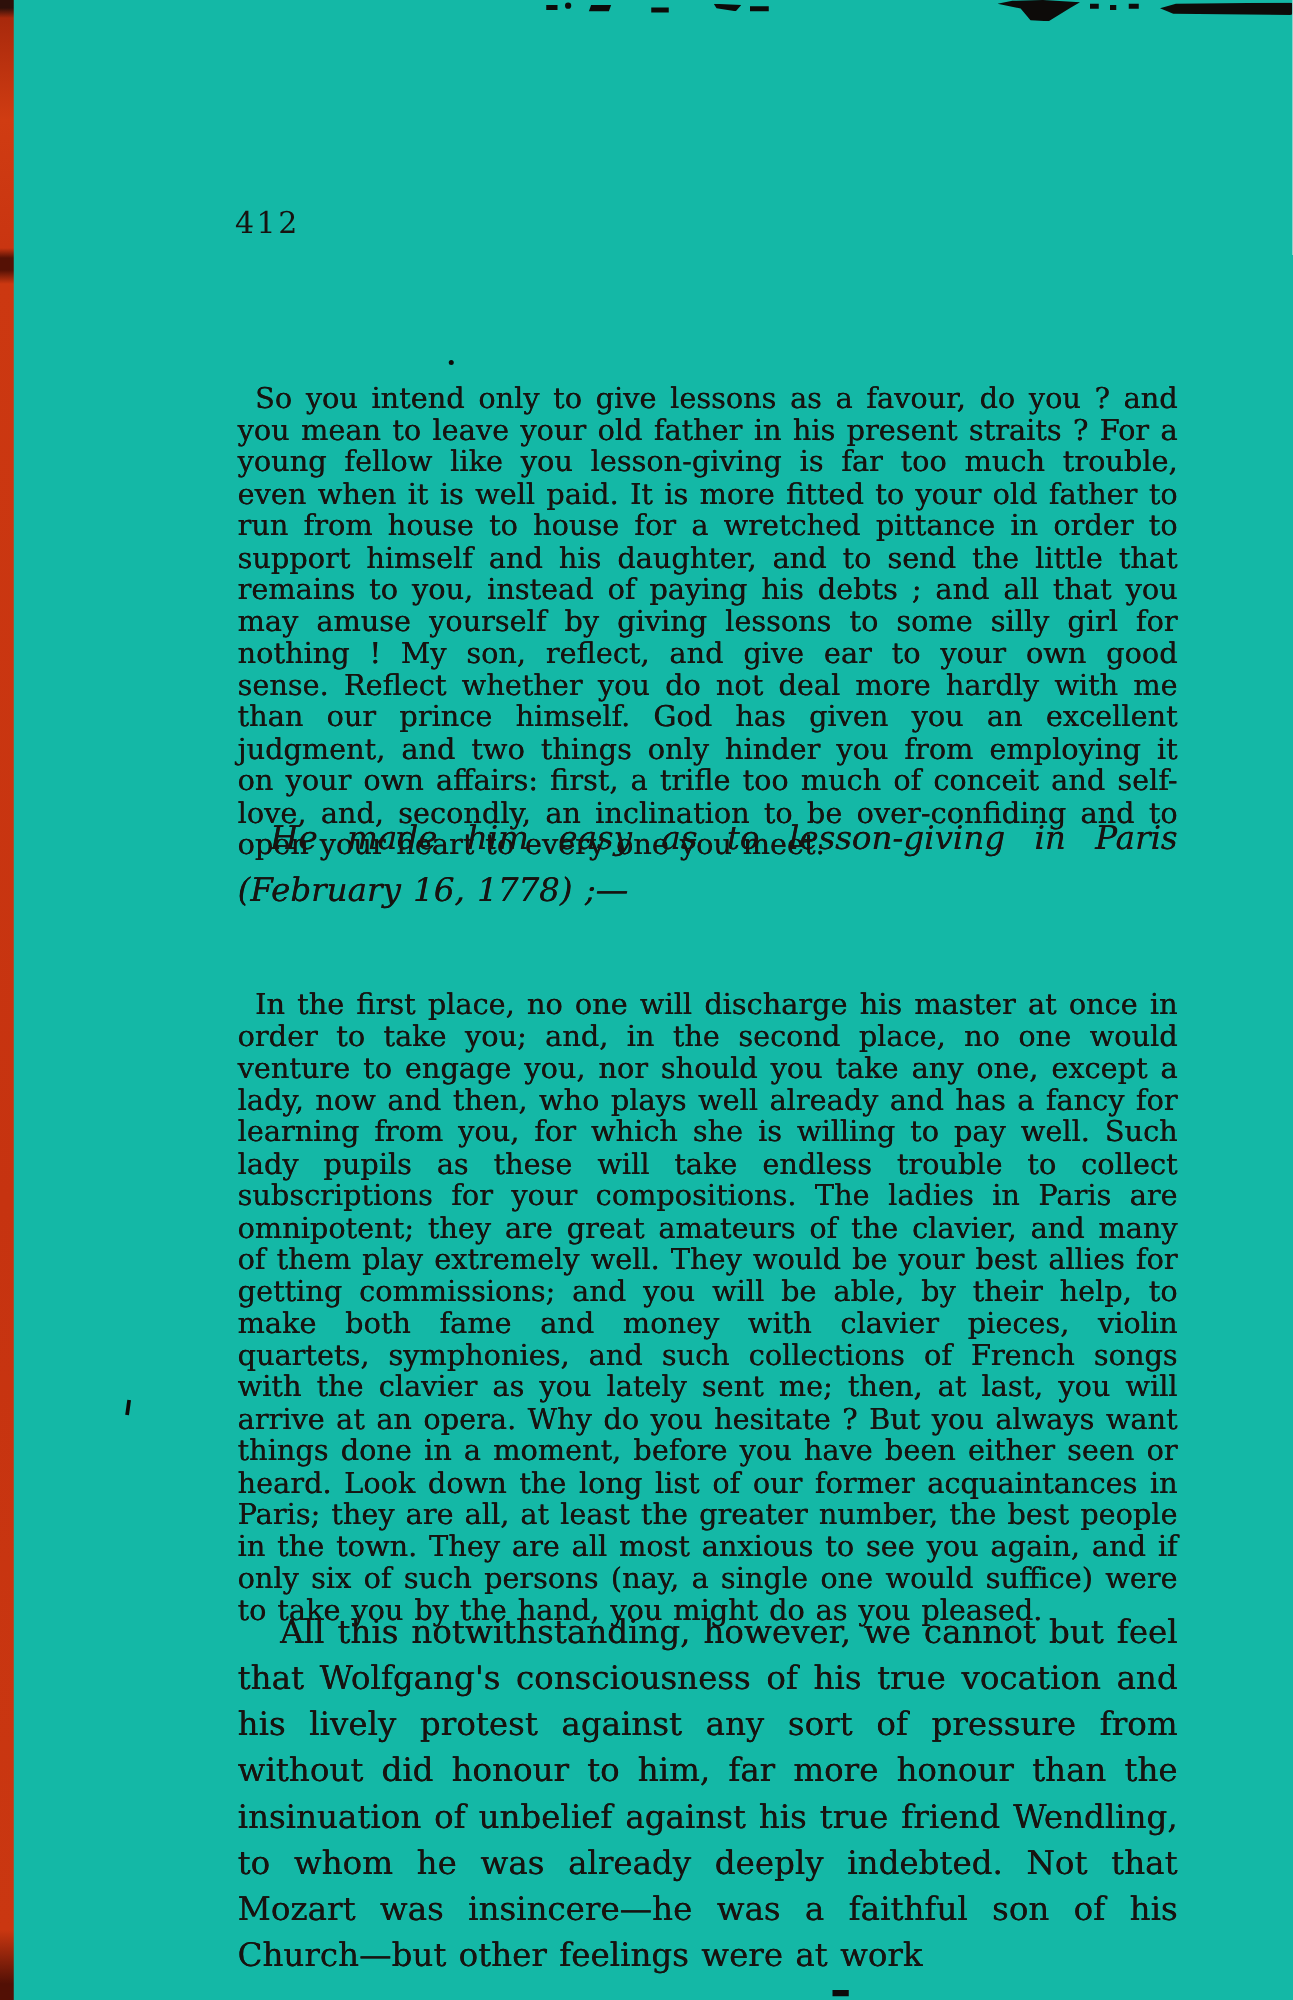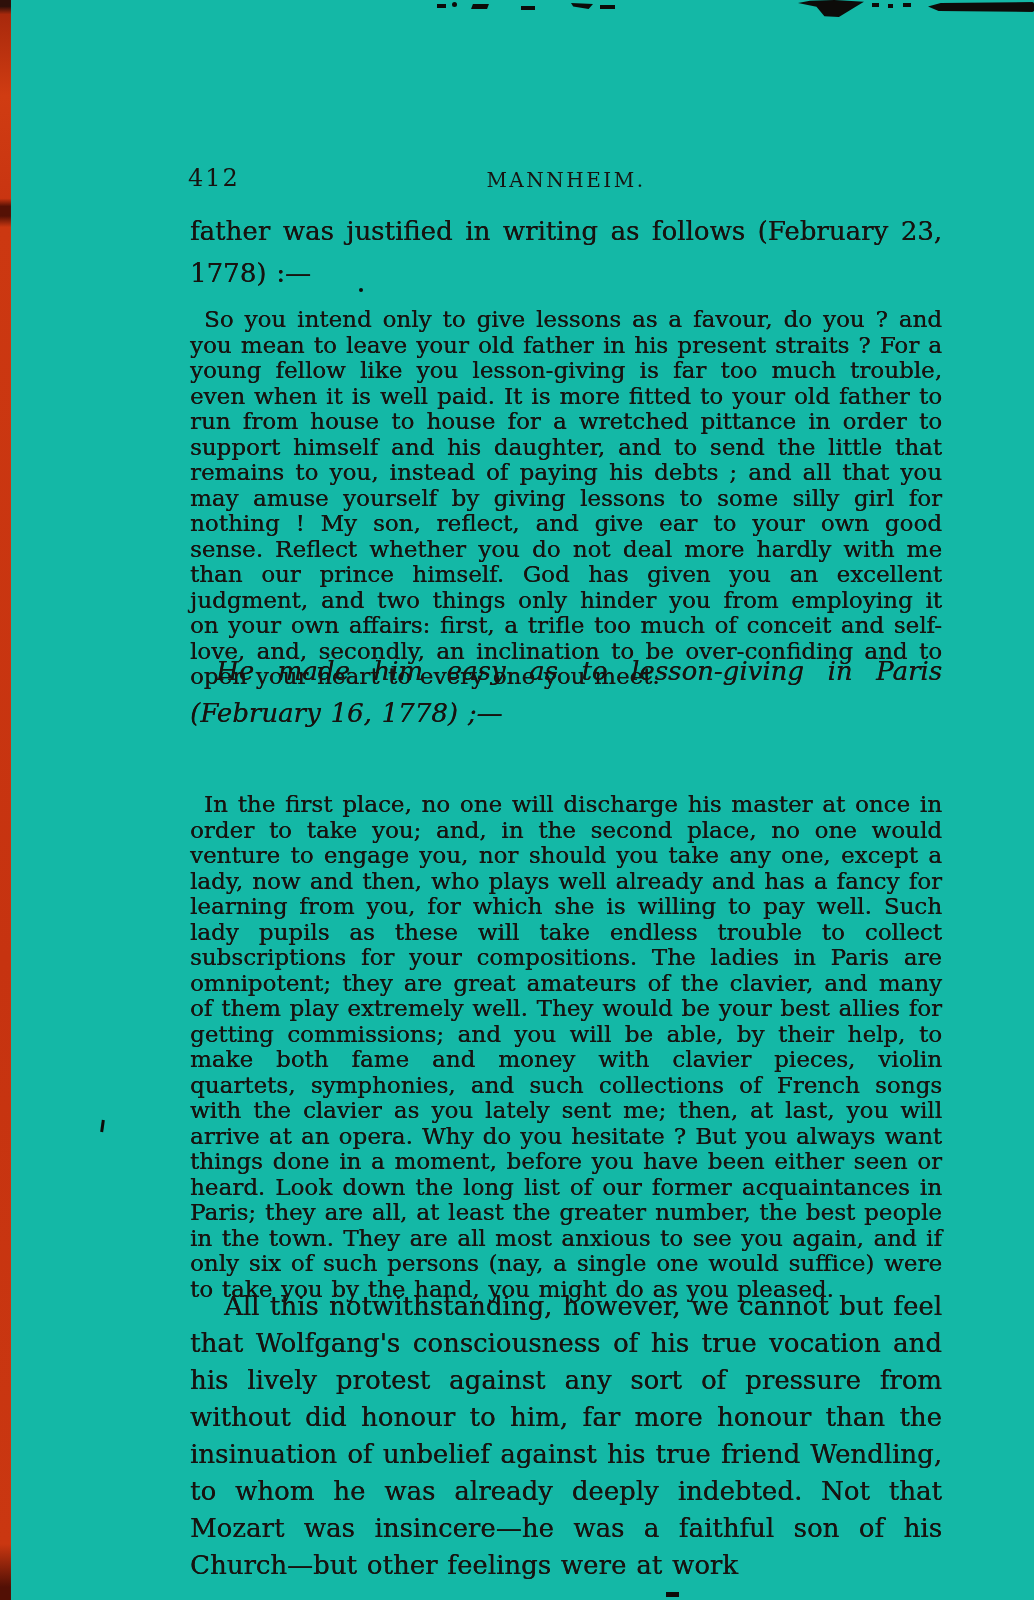--- a/index.html
+++ b/index.html
@@ -97,23 +97,21 @@
   <div class="ink i8"></div>
   <div class="ink i9"></div>
   <div class="ink i10"></div>
   <div class="ink i11"></div>
   <div class="ink i12"></div>
   <div class="ink i13"></div>
   <div class="ink i14"></div>
 
   <span class="page-number">412</span>
 
-  <span class="running-head">MANNHEIM.</span>
 
-  <p class="block para p1">father was justified in writing as follows (February 23, 1778) :—</p>
 
   <p class="block quote q1">So you intend only to give lessons as a favour, do you ? and you mean to leave your old father in his present straits ?  For a young fellow like you lesson-giving is far too much trouble, even when it is well paid.  It is more fitted to your old father to run from house to house for a wretched pittance in order to support himself and his daughter, and to send the little that remains to you, instead of paying his debts ; and all that you may amuse yourself by giving lessons to some silly girl for nothing ! My son, reflect, and give ear to your own good sense.  Reflect whether you do not deal more hardly with me than our prince himself.  God has given you an excellent judgment, and two things only hinder you from employing it on your own affairs: first, a trifle too much of conceit and self-love, and, secondly, an inclination to be over-confiding and to open your heart to every one you meet.</p>
 
   <p class="block para p2">He made him easy as to lesson-giving in Paris (February 16, 1778) ;—</p>
 
   <p class="block quote q2">In the first place, no one will discharge his master at once in order to take you; and, in the second place, no one would venture to engage you, nor should you take any one, except a lady, now and then, who plays well already and has a fancy for learning from you, for which she is willing to pay well.  Such lady pupils as these will take endless trouble to collect subscriptions for your compositions.  The ladies in Paris are omnipotent; they are great amateurs of the clavier, and many of them play extremely well.  They would be your best allies for getting commissions; and you will be able, by their help, to make both fame and money with clavier pieces, violin quartets, symphonies, and such collections of French songs with the clavier as you lately sent me; then, at last, you will arrive at an opera.  Why do you hesitate ?  But you always want things done in a moment, before you have been either seen or heard.  Look down the long list of our former acquaintances in Paris; they are all, at least the greater number, the best people in the town.  They are all most anxious to see you again, and if only six of such persons (nay, a single one would suffice) were to take you by the hand, you might do as you pleased.</p>
 
   <p class="block para p3">All this notwithstanding, however, we cannot but feel that Wolfgang's consciousness of his true vocation and his lively protest against any sort of pressure from without did honour to him, far more honour than the insinuation of unbelief against his true friend Wendling, to whom he was already deeply indebted.  Not that Mozart was insincere—he was a faithful son of his Church—but other feelings were at work</p>
 
 </div>

